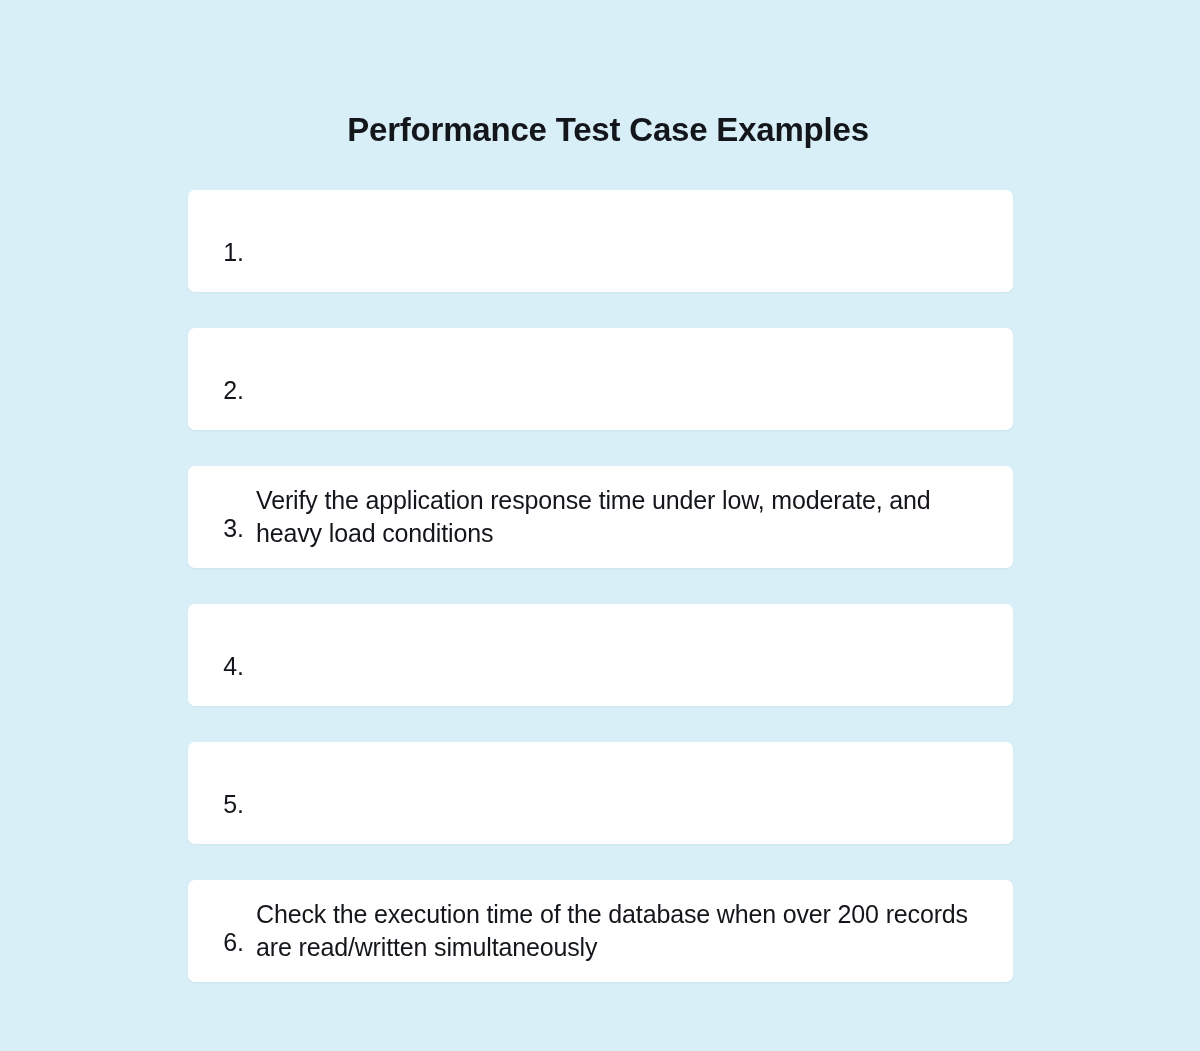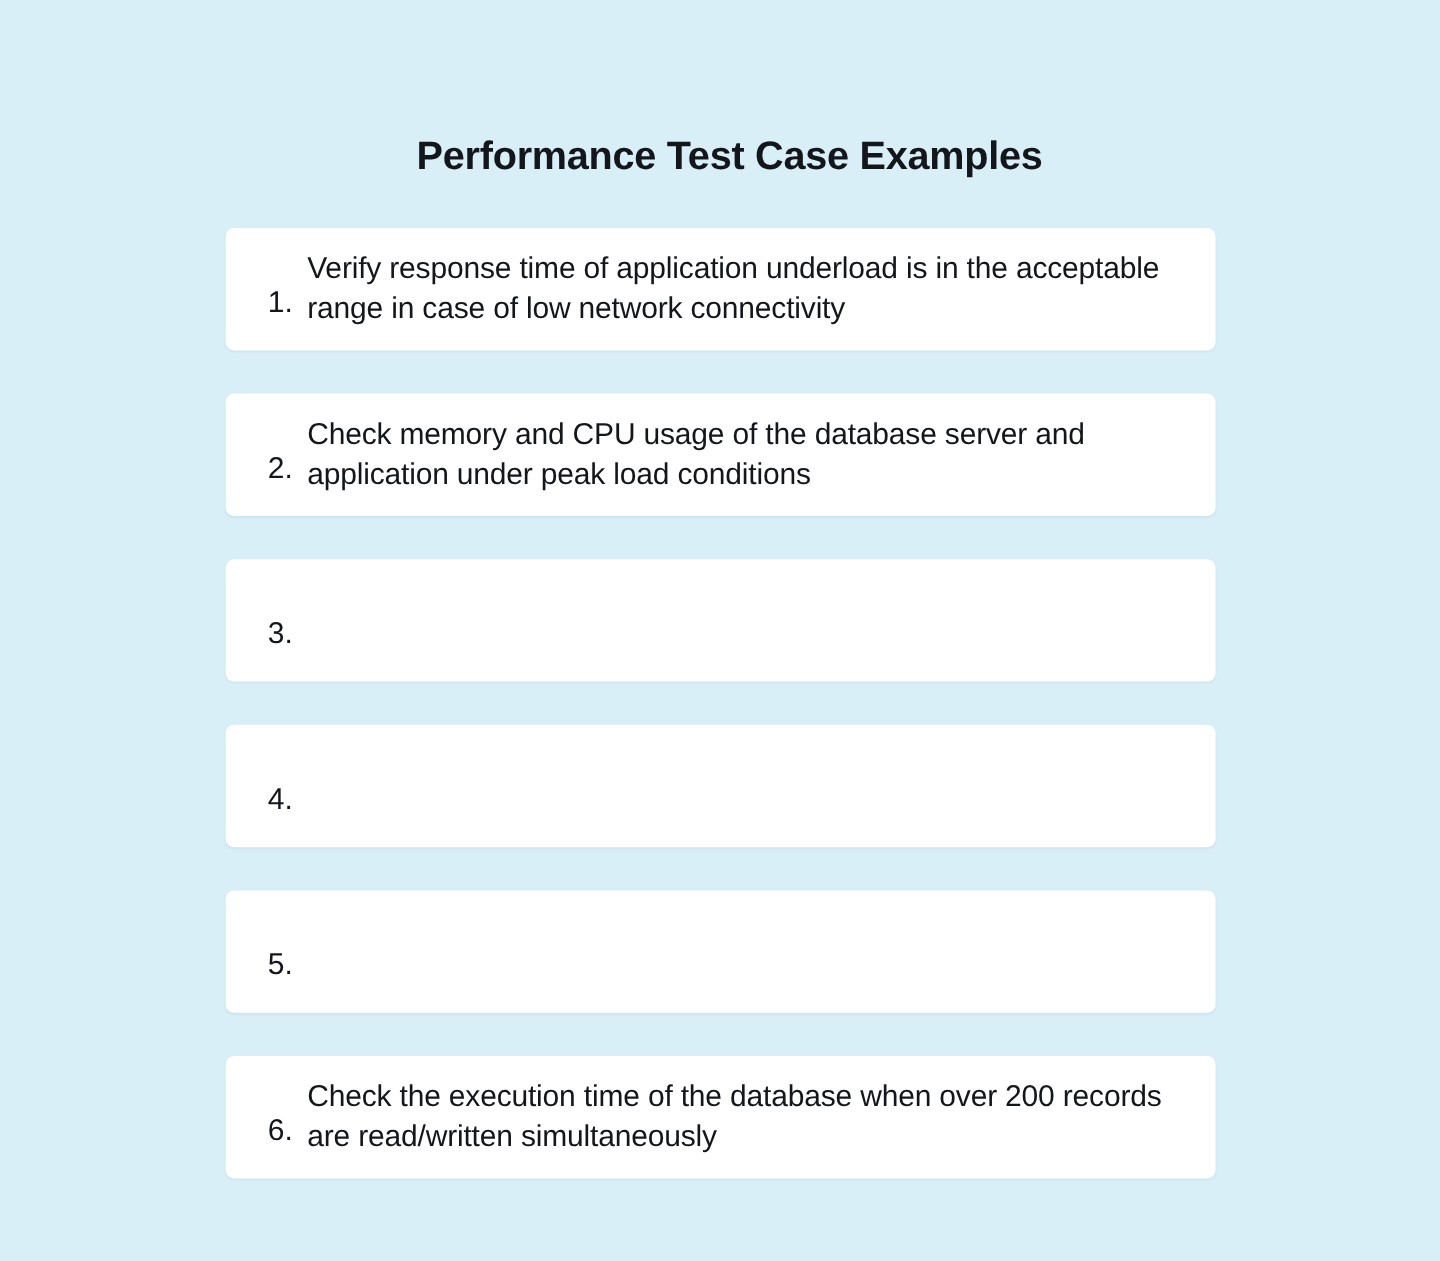--- a/index.html
+++ b/index.html
@@ -90,30 +90,29 @@
 <body>
 
 <div class="page">
 
   <h1 class="page-title">Performance Test Case Examples</h1>
 
   <ol class="list">
 
     <li class="card">
       <span class="card-number">1.</span>
-      <span class="card-text">Verify response time of application underload is in the acceptable range in case of low network connectivity</span>
     </li>
 
     <li class="card">
       <span class="card-number">2.</span>
-      <span class="card-text">Check memory and CPU usage of the database server and application under peak load conditions</span>
     </li>
 
     <li class="card">
       <span class="card-number">3.</span>
+      <span class="card-text">Verify the application response time under low, moderate, and heavy load conditions</span>
     </li>
 
     <li class="card">
       <span class="card-number">4.</span>
     </li>
 
     <li class="card">
       <span class="card-number">5.</span>
     </li>
 

